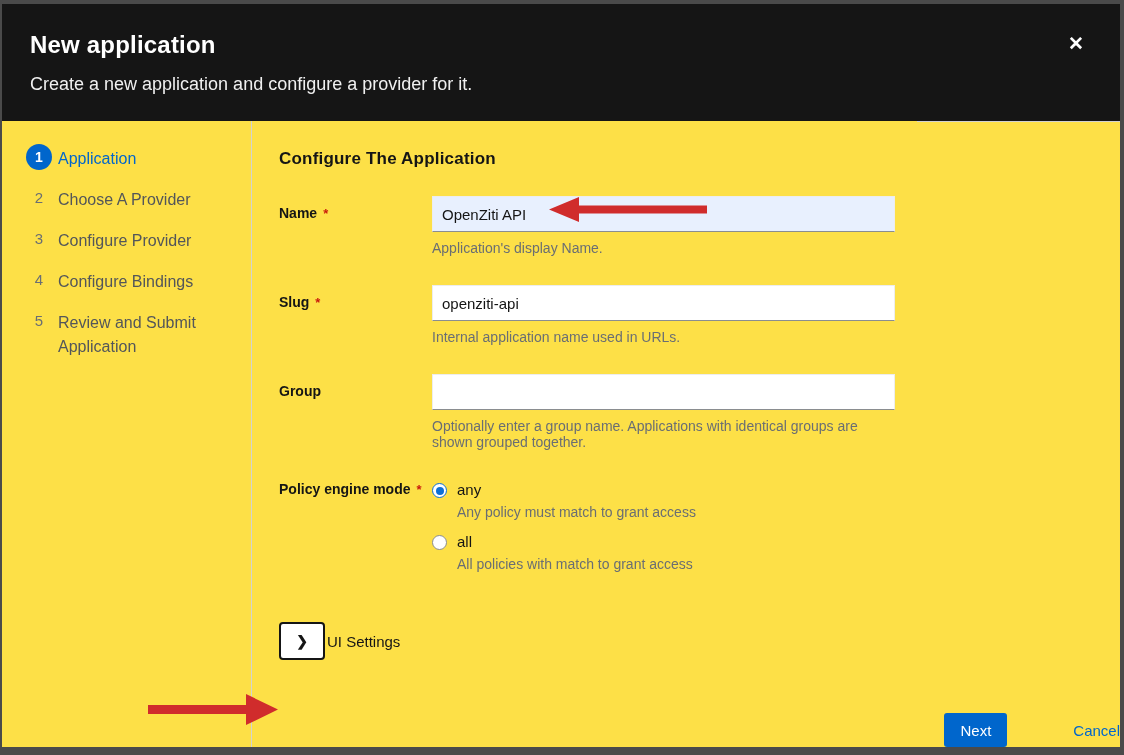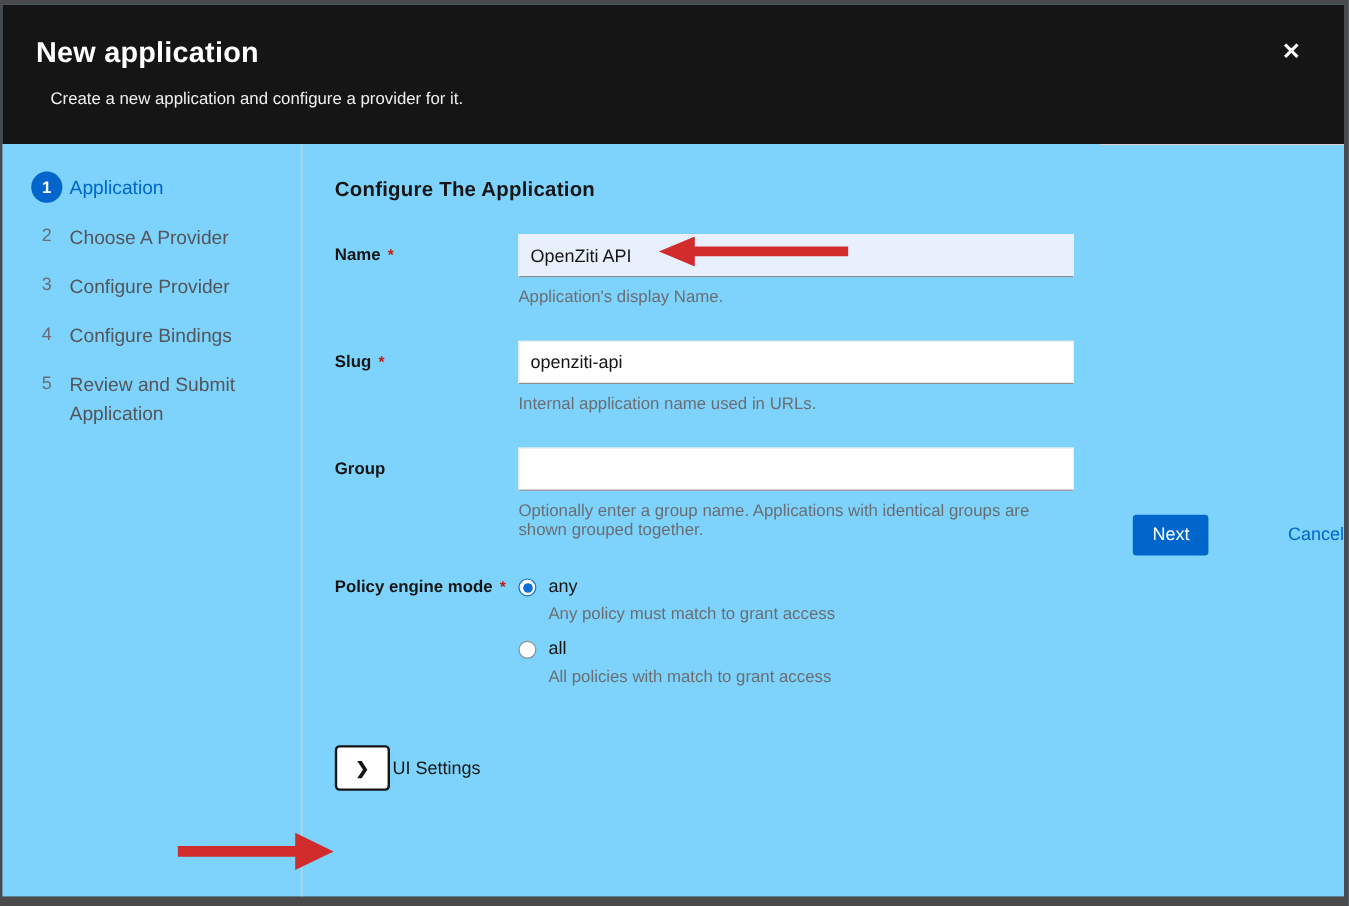--- a/index.html
+++ b/index.html
@@ -1,24 +1,24 @@
 <!DOCTYPE html>
 <html><head>
 <meta charset="utf-8">
 <style>
   * { margin:0; padding:0; box-sizing:border-box; }
   html,body { width:1124px; height:755px; }
   body { font-family:"Liberation Sans", sans-serif; background:#4a4a4a; position:relative; overflow:hidden; }
 
-  .modal { position:absolute; left:2px; top:4px; right:4px; bottom:8px; background:#7dd3fc; display:flex; flex-direction:column; }
+  .modal { position:absolute; left:2px; top:4px; right:4px; bottom:8px; background:#fde047; display:flex; flex-direction:column; }
 
   
   .hdr { background:#151515; color:#fff; padding:27px 70px 26px 28px; position:relative; flex:0 0 116px; }
   .hdr h1 { font-size:24px; font-weight:600; letter-spacing:.2px; }
-  .hdr p  { font-size:14px; color:#f0f0f0; margin-top:15px;margin-left:12px; }
+  .hdr p  { font-size:18px; color:#f0f0f0; margin-top:15px; }
   .close-btn { position:absolute; top:30px; right:36px; background:none; border:none; color:#fff; font-size:19px; font-weight:bold; cursor:pointer; line-height:1; }
 
   
   .bod { flex:1; display:flex; min-height:0; }
 
   .nav { flex:0 0 250px; border-right:1px solid #d2d2d2; padding:23px 18px 0 24px; }
   .step { display:flex; align-items:flex-start; margin-bottom:14px; font-size:16px; cursor:pointer; }
   .step-num { flex:0 0 26px; height:26px; line-height:26px; text-align:center; color:#6a6e73; font-size:15px; }
   .step.active .step-num { background:#0066cc; color:#fff; border-radius:50%; font-size:14px; font-weight:bold; }
   .step-label { margin-left:6px; padding-top:3px; color:#53565a; line-height:1.5; }
@@ -41,21 +41,21 @@
   .radio.checked { border:1.5px solid #0c6fd6; }
   .radio.checked::after { content:""; position:absolute; inset:2.5px; border-radius:50%; background:#0c6fd6; }
   .radio-label { margin-left:10px; font-size:15px; color:#151515; }
   .radio-helper { margin:6px 0 13px 25px; font-size:14px; color:#6a6e73; }
 
   .expand-row { display:flex; align-items:center; margin-top:37px; }
   .expand-btn { width:46px; height:38px; border:2px solid #151515; border-radius:4px; background:#fff; display:flex; align-items:center; justify-content:center; font-size:14px; font-weight:bold; color:#151515; cursor:pointer; }
   .expand-label { margin-left:2px; font-size:15px; color:#151515; }
 
   
-  .ftr { flex:0 0 80px; border-top:1px solid #d2d2d2; padding:23px 0 0 27px; display:flex; align-items:center; }
+  .ftr { flex:0 0 80px; border-top:1px solid #d2d2d2; padding:23px 0 0 27px; display:flex; align-items:flex-end; }
   .btn-primary { background:#0066cc; color:#fff; border:none; border-radius:3px; font-size:15px; font-family:"Liberation Sans",sans-serif; padding:0 16px; height:34px; cursor:pointer; }
   .btn-link { background:none; border:none; color:#0066cc; font-size:15px; font-family:"Liberation Sans",sans-serif; margin-left:66px; height:34px; cursor:pointer; }
 
   
   .arrow { position:absolute; z-index:10; pointer-events:none; }
 </style>
 </head>
 <body>
 
 <div class="modal">

